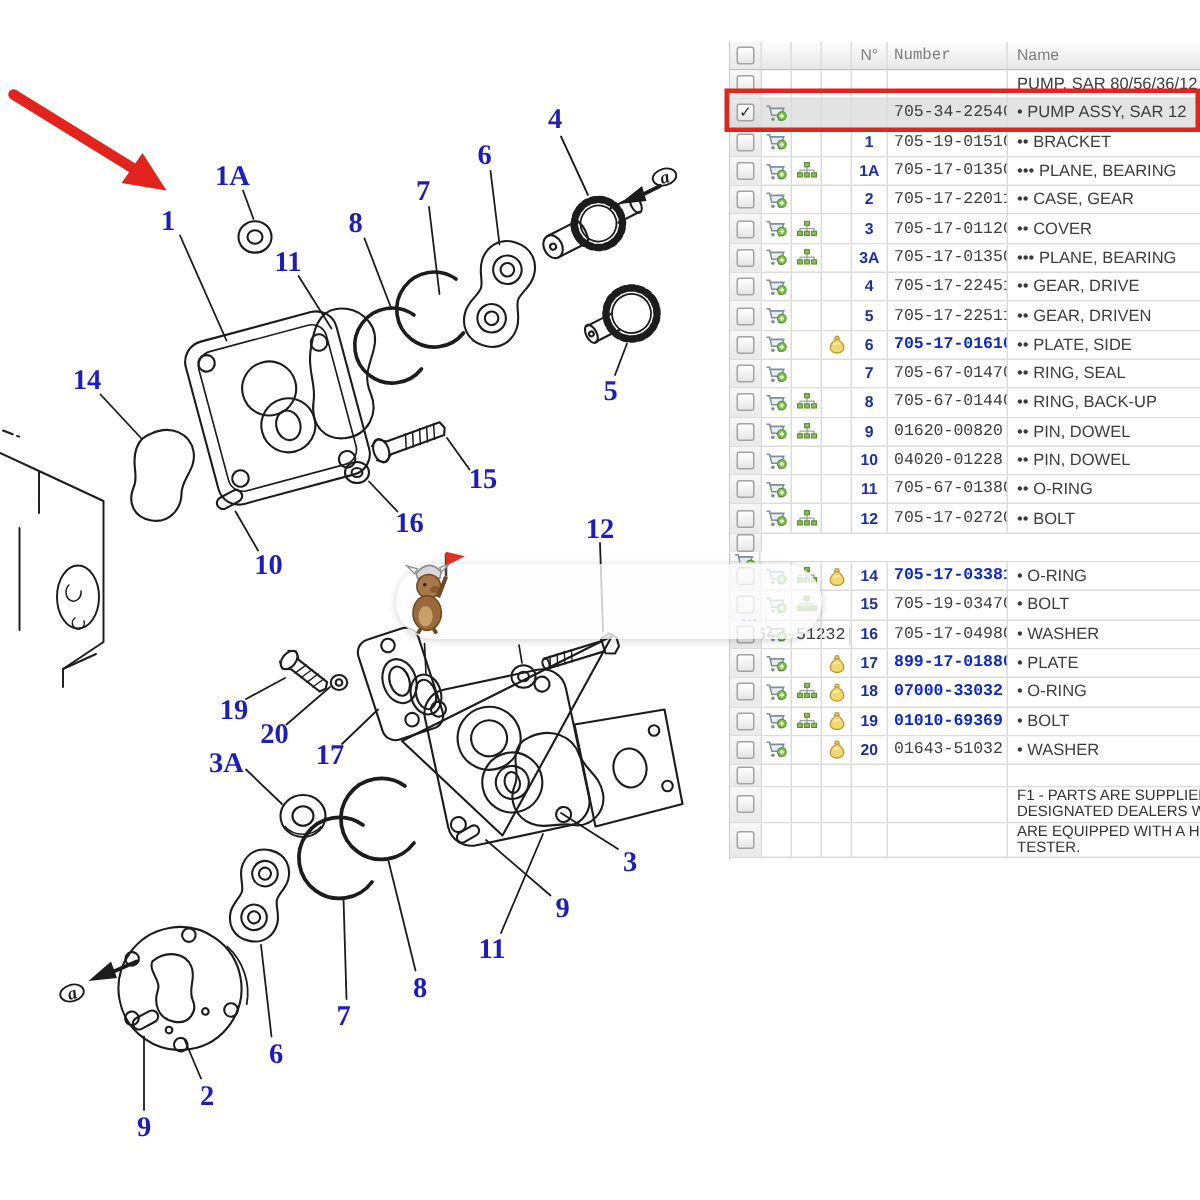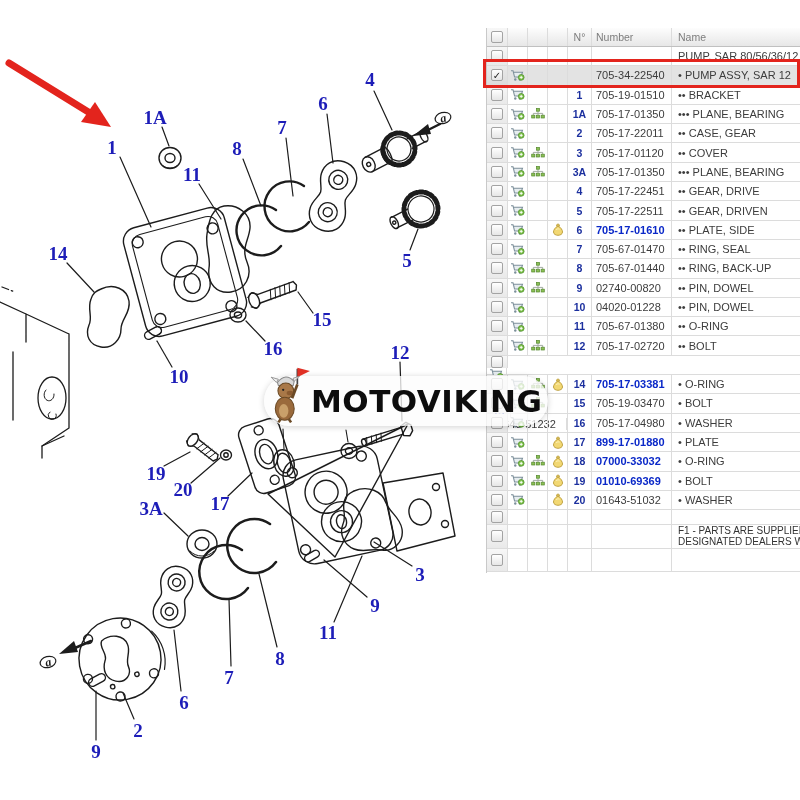--- a/index.html
+++ b/index.html
@@ -21,21 +21,21 @@
        border-left:1px solid #c9c9c9;font-size:11px;color:#333;}
   .row{display:flex;height:19.3px;border-bottom:1px solid #dcdcdc;box-sizing:border-box;align-items:stretch;background:#fff;}
   .row.sel{background:#e3e3e3;}
   .row.hdr{height:19px;background:linear-gradient(#fdfdfd,#e7e7e7);border-bottom:1px solid #c0c0c0;}
   .row.hdr .hc{color:#7d7d7d;font-weight:normal;font-size:10.5px;}
   .c{border-right:1px solid #dcdcdc;display:flex;align-items:center;justify-content:center;box-sizing:border-box;flex:0 0 auto;min-width:0;}
   .c-cb{width:21px;background:linear-gradient(#f7f7f7,#e9e9e9);}
   .row.sel .c-cb{background:linear-gradient(#e9e9e9,#dcdcdc);}
   .c-cart{width:20px;}.c-tree{width:20px;}.c-coin{width:20px;}
   .c-no{width:24px;color:#1b2f9e;font-weight:bold;font-size:10.5px;}
-  .c-num{width:80px;justify-content:flex-start;padding-left:4px;white-space:nowrap;overflow:hidden;color:#3c3c3c;}
+  .c-num{width:80px;justify-content:flex-start;padding-left:4px;white-space:nowrap;overflow:hidden;color:#3c3c3c;font-family:Liberation Mono, monospace;}
   .c-name{flex:1 1 auto;justify-content:flex-start;padding-left:6px;white-space:nowrap;overflow:hidden;border-right:none;color:#3c3c3c;}
   .cb{width:12px;height:12px;border:1px solid #a3a3a3;border-radius:2px;background:linear-gradient(#ffffff,#e6e6e6);
       font-size:10px;line-height:11px;text-align:center;color:#1f1f1f;box-sizing:border-box;}
   .link{color:#0a28c8;font-weight:bold;}
   .note{font-size:10px;line-height:11px;color:#333;white-space:nowrap;}
   .icon{display:block;}
 
   
   .redbox{position:absolute;left:483px;top:59px;width:317px;height:29px;border:3px solid #e3241d;
           z-index:6;box-sizing:border-box;}
@@ -734,21 +734,21 @@
       </svg>
     </div>
     <div class="c c-coin">
       <svg class="icon" width="14" height="13" viewBox="0 0 14 13" style="visibility: hidden;">
         <path d="M5.5,3 L8.5,3 L8,1.2 L6,1.2 Z" fill="#f2d873" stroke="#b99a35" stroke-width="0.8"></path>
         <path d="M7,3 C4,4.5 2.5,7 2.5,9 C2.5,11.3 5,12.3 7,12.3 C9,12.3 11.5,11.3 11.5,9 C11.5,7 10,4.5 7,3 Z" fill="#f2d873" stroke="#b99a35" stroke-width="0.9"></path>
         <path d="M5,7 C5.5,6 7,5.5 8.5,6.2" stroke="#fff4c0" stroke-width="1" fill="none"></path>
       </svg>
     </div>
     <div class="c c-no">9</div>
-    <div class="c c-num">02740-00820</div>
+    <div class="c c-num">01620-00820</div>
     <div class="c c-name">•• PIN, DOWEL</div>
   </div>
         <div class="row" style="height: 19.3px;">
     <div class="c c-cb">
             <div class="cb"></div>
           </div>
     <div class="c c-cart">
       <svg class="icon" width="15" height="13" viewBox="0 0 16 14" style="visibility: visible;">
         <path d="M1,2 h2.2 l1.6,6.5 h6.8 l1.8,-5 h-9.5" fill="#e7edf0" stroke="#7c8f9a" stroke-width="1.1"></path>
         <circle cx="5.6" cy="11.3" r="1.3" fill="#7c8f9a"></circle>
@@ -1202,20 +1202,26 @@
     </div>
     <div class="c c-coin">
       <svg class="icon" width="14" height="13" viewBox="0 0 14 13" style="visibility: hidden;">
         <path d="M5.5,3 L8.5,3 L8,1.2 L6,1.2 Z" fill="#f2d873" stroke="#b99a35" stroke-width="0.8"></path>
         <path d="M7,3 C4,4.5 2.5,7 2.5,9 C2.5,11.3 5,12.3 7,12.3 C9,12.3 11.5,11.3 11.5,9 C11.5,7 10,4.5 7,3 Z" fill="#f2d873" stroke="#b99a35" stroke-width="0.9"></path>
         <path d="M5,7 C5.5,6 7,5.5 8.5,6.2" stroke="#fff4c0" stroke-width="1" fill="none"></path>
       </svg>
     </div>
     <div class="c c-no"></div>
     <div class="c c-num"></div>
+    <div class="c c-name">
+            <div class="note">
+              <div>ARE EQUIPPED WITH A H</div>
+              <div>TESTER.</div>
+            </div>
+          </div>
   </div>
       </div>
   </div>
 
   <div class="redbox"></div>
 
   <div class="wm">
     <svg class="viking" width="42" height="58" viewBox="0 0 40 54">
       <line x1="27" y1="3" x2="27" y2="18" stroke="#444" stroke-width="1.6"></line>
       <polygon points="27,2 39,5 27,11" fill="#e03025"></polygon>
@@ -1224,16 +1230,15 @@
       <polygon points="24,15 29,10 23,12" fill="#eeeeee" stroke="#8a8a8a" stroke-width="0.8"></polygon>
       <circle cx="16" cy="24" r="7.5" fill="#a97848" stroke="#6b4a26" stroke-width="1"></circle>
       <ellipse cx="20" cy="26" rx="3.2" ry="2.2" fill="#8a5a30"></ellipse>
       <circle cx="13.5" cy="23" r="1.1" fill="#222"></circle>
       <line x1="22" y1="31" x2="27" y2="18" stroke="#6b4a26" stroke-width="2.6"></line>
       <ellipse cx="15" cy="41" rx="9" ry="11" fill="#9a6a3c" stroke="#6b4a26" stroke-width="1"></ellipse>
       <ellipse cx="14" cy="43" rx="4.5" ry="6.5" fill="#c9a06a"></ellipse>
       <line x1="11" y1="51" x2="9" y2="54" stroke="#6b4a26" stroke-width="2.4"></line>
       <line x1="19" y1="51" x2="21" y2="54" stroke="#6b4a26" stroke-width="2.4"></line>
     </svg>
-    <span class="wm-text">MOTOVIKING</span>
   </div>
 
 </div>
 
 </body></html>

